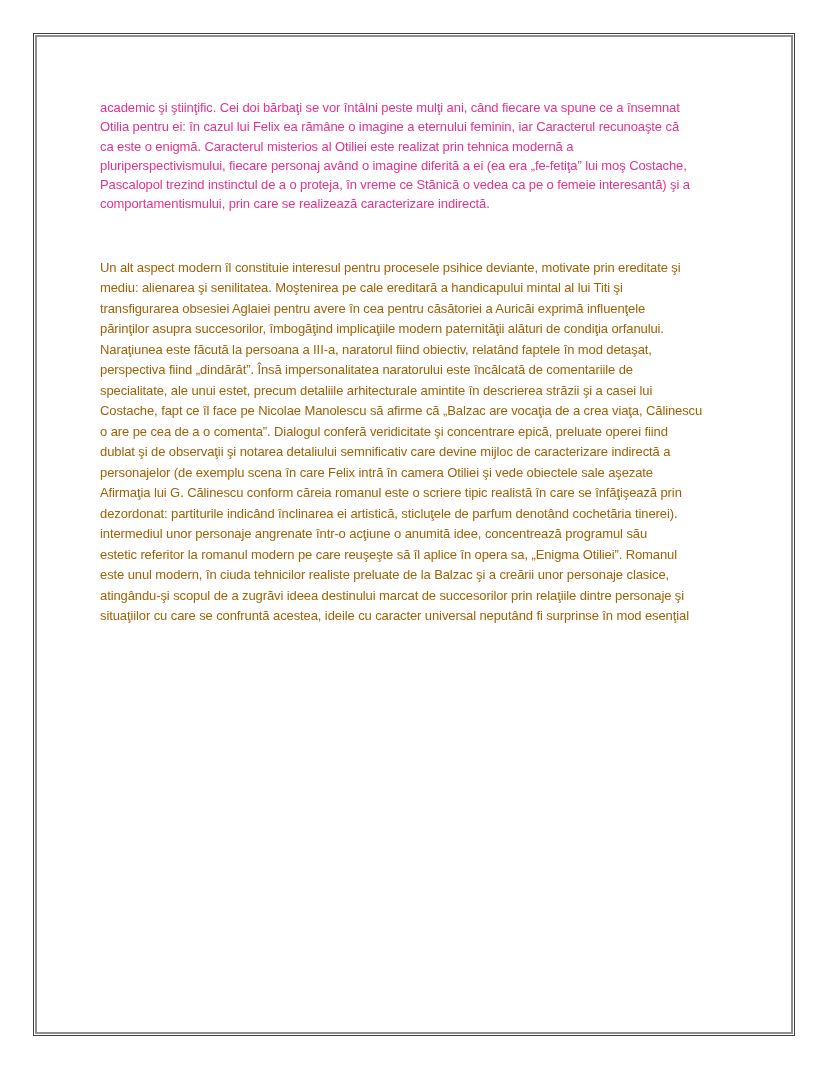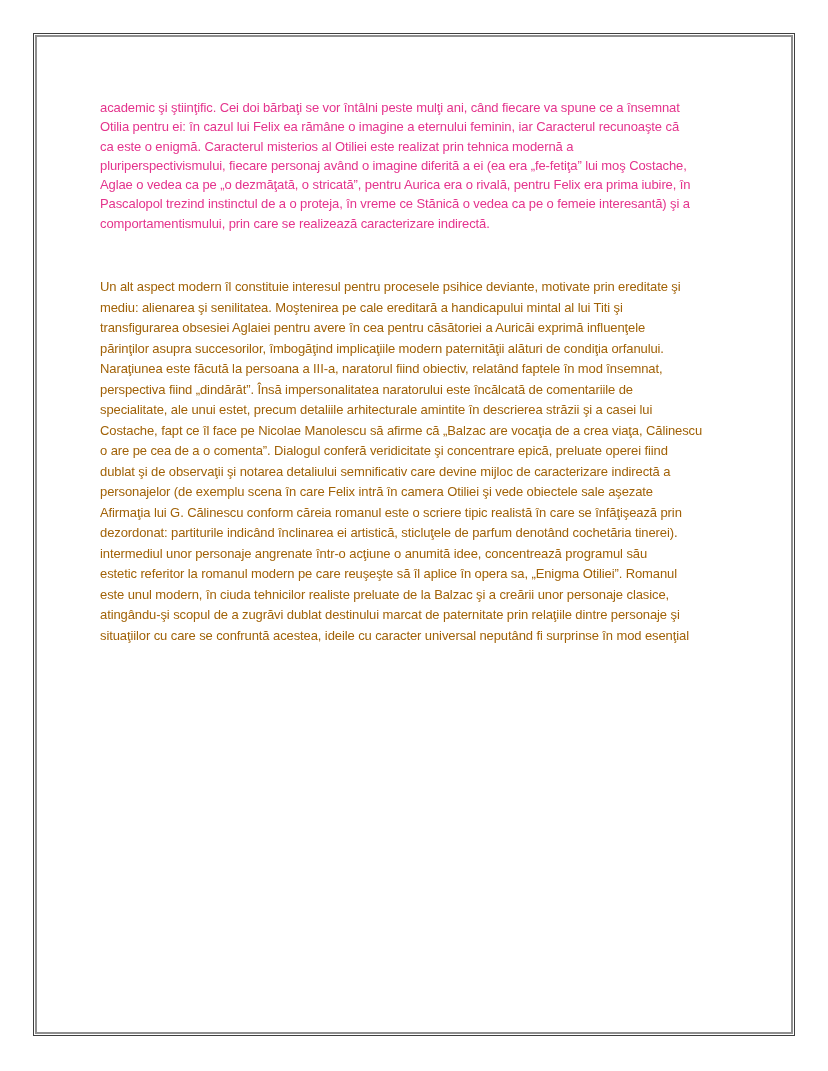--- a/index.html
+++ b/index.html
@@ -58,37 +58,36 @@
 <div class="page-frame" style="border-color: rgb(63, 63, 63);">
   <div class="page-frame-inner" style="border-color: rgb(143, 143, 143);"></div>
 </div>
 
 <div class="text-block">
   <div class="paragraph paragraph-1" style="color: rgb(228, 51, 140);">
       <div class="line">academic şi ştiinţific. Cei doi bărbaţi se vor întâlni peste mulţi ani, când fiecare va spune ce a însemnat</div>
       <div class="line">Otilia pentru ei: în cazul lui Felix ea rămâne o imagine a eternului feminin, iar Caracterul recunoaşte că</div>
       <div class="line">ca este o enigmă. Caracterul misterios al Otiliei este realizat prin tehnica modernă a</div>
       <div class="line">pluriperspectivismului, fiecare personaj având o imagine diferită a ei (ea era „fe-fetiţa” lui moş Costache,</div>
-      <div class="line">Aglae o vedea ca pe „o dezmăţată, o stricată”, pentru Aurica era o rivală, pentru Felix era prima iubire, în</div>
       <div class="line">Pascalopol trezind instinctul de a o proteja, în vreme ce Stănică o vedea ca pe o femeie interesantă) şi a</div>
       <div class="line">comportamentismului, prin care se realizează caracterizare indirectă.</div>
     </div>
   <div class="paragraph paragraph-2" style="color: #a16207;">
       <div class="line">Un alt aspect modern îl constituie interesul pentru procesele psihice deviante, motivate prin ereditate şi</div>
       <div class="line">mediu: alienarea şi senilitatea. Moştenirea pe cale ereditară a handicapului mintal al lui Titi şi</div>
       <div class="line">transfigurarea obsesiei Aglaiei pentru avere în cea pentru căsătoriei a Auricăi exprimă influenţele</div>
       <div class="line">părinţilor asupra succesorilor, îmbogăţind implicaţiile modern paternităţii alături de condiţia orfanului.</div>
-      <div class="line">Naraţiunea este făcută la persoana a III-a, naratorul fiind obiectiv, relatând faptele în mod însemnat,</div>
+      <div class="line">Naraţiunea este făcută la persoana a III-a, naratorul fiind obiectiv, relatând faptele în mod detaşat,</div>
       <div class="line">perspectiva fiind „dindărăt”. Însă impersonalitatea naratorului este încălcată de comentariile de</div>
       <div class="line">specialitate, ale unui estet, precum detaliile arhitecturale amintite în descrierea străzii şi a casei lui</div>
       <div class="line">Costache, fapt ce îl face pe Nicolae Manolescu să afirme că „Balzac are vocaţia de a crea viaţa, Călinescu</div>
       <div class="line">o are pe cea de a o comenta”. Dialogul conferă veridicitate şi concentrare epică, preluate operei fiind</div>
       <div class="line">dublat şi de observaţii şi notarea detaliului semnificativ care devine mijloc de caracterizare indirectă a</div>
       <div class="line">personajelor (de exemplu scena în care Felix intră în camera Otiliei şi vede obiectele sale aşezate</div>
       <div class="line">Afirmaţia lui G. Călinescu conform căreia romanul este o scriere tipic realistă în care se înfăţişează prin</div>
       <div class="line">dezordonat: partiturile indicând înclinarea ei artistică, sticluţele de parfum denotând cochetăria tinerei).</div>
       <div class="line">intermediul unor personaje angrenate într-o acţiune o anumită idee, concentrează programul său</div>
       <div class="line">estetic referitor la romanul modern pe care reuşeşte să îl aplice în opera sa, „Enigma Otiliei”. Romanul</div>
       <div class="line">este unul modern, în ciuda tehnicilor realiste preluate de la Balzac şi a creării unor personaje clasice,</div>
-      <div class="line">atingându-şi scopul de a zugrăvi dublat destinului marcat de paternitate prin relaţiile dintre personaje şi</div>
+      <div class="line">atingându-şi scopul de a zugrăvi ideea destinului marcat de succesorilor prin relaţiile dintre personaje şi</div>
       <div class="line">situaţiilor cu care se confruntă acestea, ideile cu caracter universal neputând fi surprinse în mod esenţial</div>
     </div>
 </div>
 
 </body></html>

